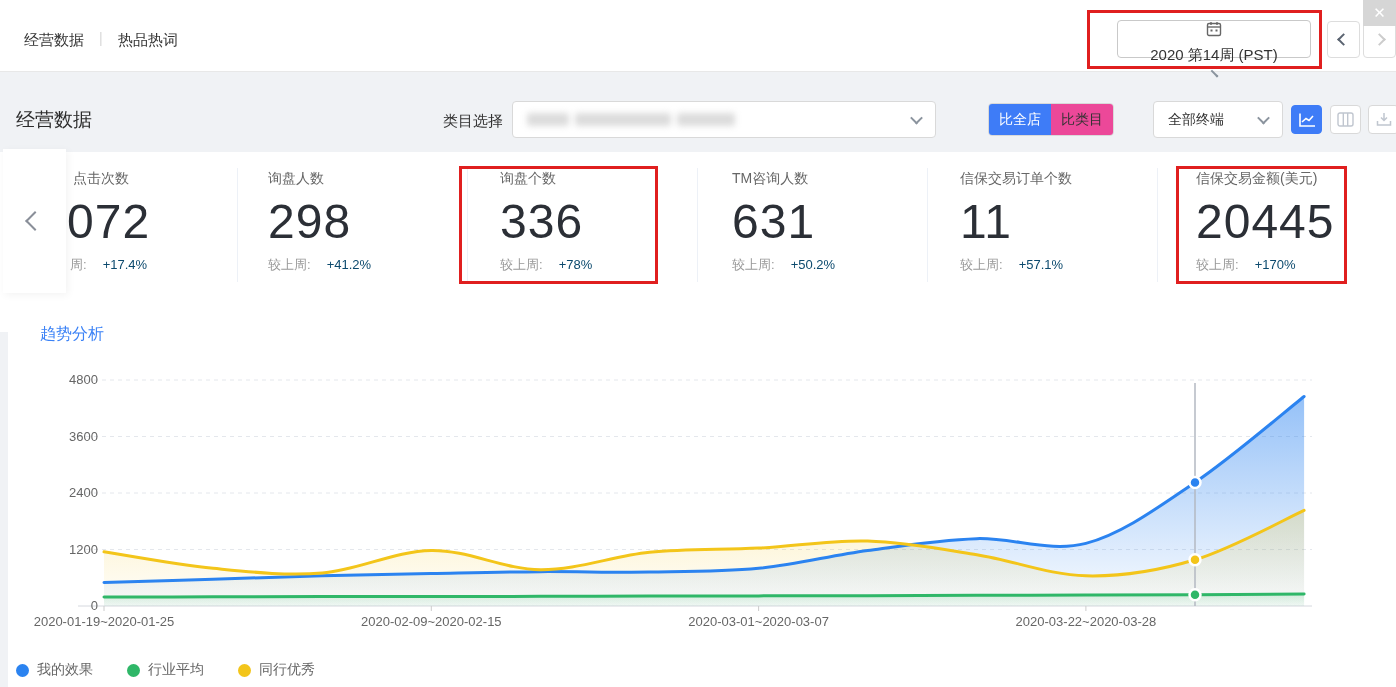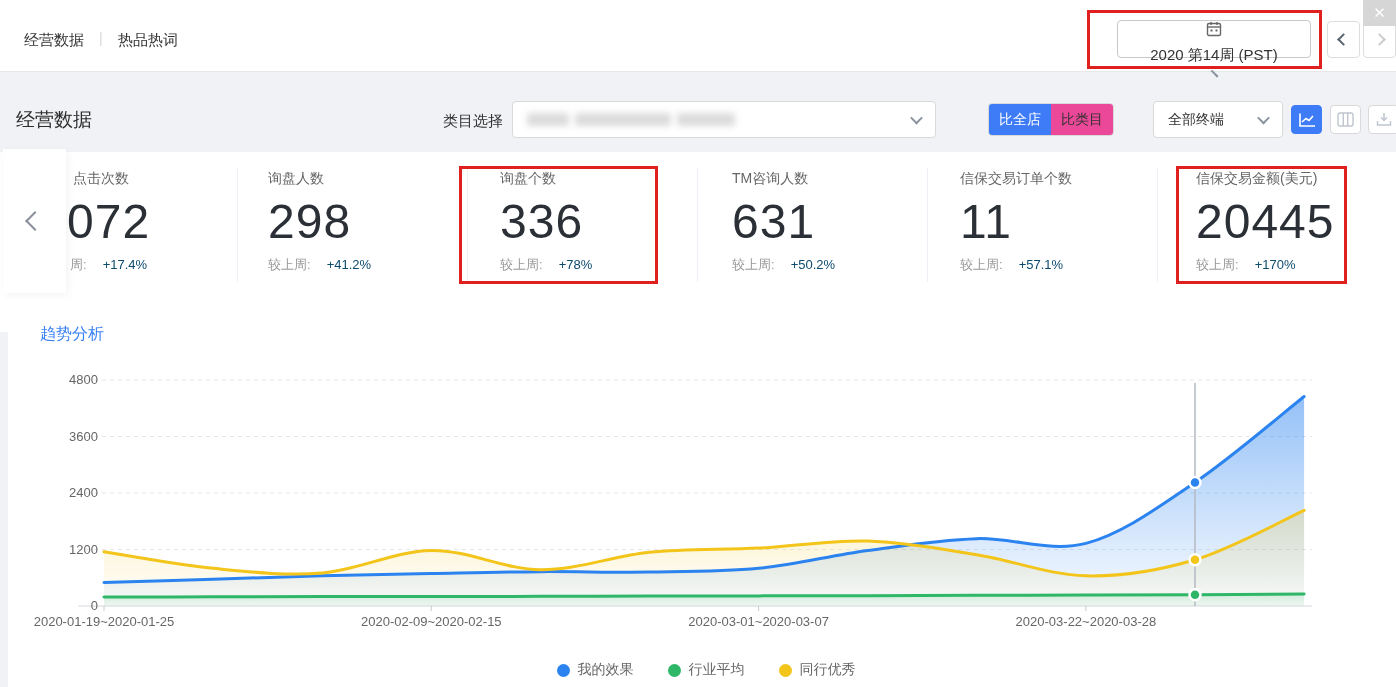--- a/index.html
+++ b/index.html
@@ -49,21 +49,21 @@
   .card .compare { margin-top:8px; font-size:13px; color:#999; }
   .card .delta { color:#0c4a6e; margin-left:16px; }
   .card.clipped .label { margin-left:6px; }
   .card.clipped .compare { margin-left:3px; }
   .carousel-prev { position:absolute; left:3px; top:-3px; width:63px; height:144px; background:#fff; box-shadow:2px 2px 8px rgba(0,0,0,.05); display:flex; align-items:center; justify-content:center; cursor:pointer; z-index:3; }
 
   
   .panel { position:absolute; left:8px; top:310px; width:1388px; height:377px; background:#fff; }
   .panel-title { position:absolute; left:32px; top:14px; font-size:16px; color:#3b82f6; font-weight:500; }
   #chart-svg { position:absolute; left:0; top:0; pointer-events:none; }
-  .legend { position:absolute; left:0; bottom:8px; width:1388px; display:flex; justify-content:center; gap:34px;padding-left:8px; }
+  .legend { position:absolute; left:0; bottom:8px; width:1388px; display:flex; gap:34px;padding-left:8px; }
   .legend-item { display:flex; align-items:center; gap:8px; cursor:pointer; }
   .legend-item .dot { width:13px; height:13px; border-radius:50%; }
   .legend-item .txt { font-size:14px; color:#666; }
 
   
   .anno { position:absolute; border:3px solid #e01f1f; z-index:9; pointer-events:none; }
   .anno-week  { left:1087px; top:10px;  width:235px; height:59px; }
   .anno-card3 { left:459px;  top:166px; width:199px; height:118px; }
   .anno-card6 { left:1176px; top:166px; width:171px; height:118px; }
 </style>

